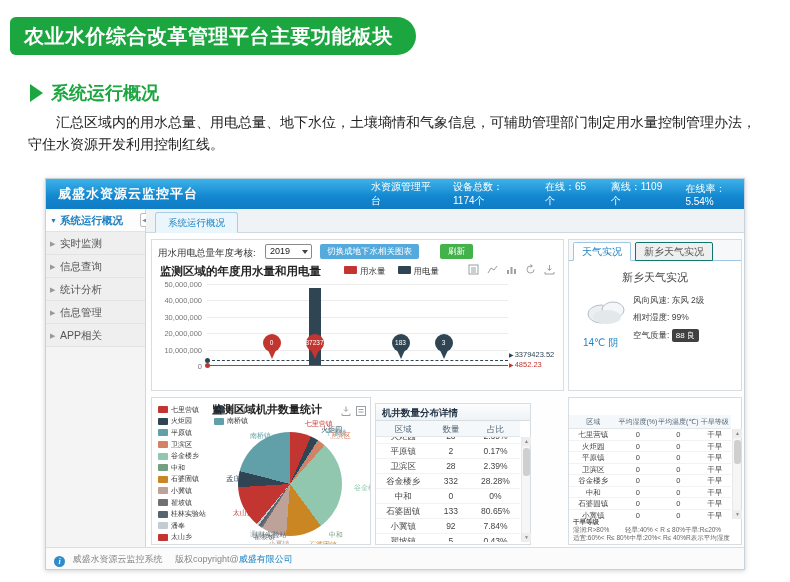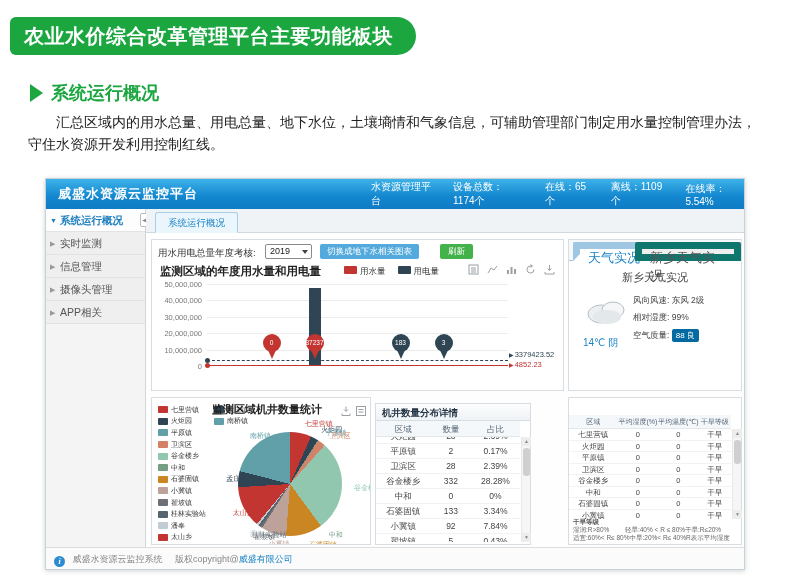--- a/index.html
+++ b/index.html
@@ -82,27 +82,27 @@
     color:#fff; font-size:6.5px; line-height:18px; text-align:center; white-space:nowrap; }
   .pintail { position:absolute; left:5px; top:16px; width:0; height:0;
     border:4px solid transparent; border-top-width:9px; }
   .avgline { position:absolute; left:0; right:0; height:0; }
   .dot { position:absolute; width:5px; height:5px; border-radius:50%; }
   .avg-labels { position:absolute; left:357px; top:110px; font-size:7.5px; line-height:9px; white-space:nowrap; }
   .avg-labels .arr { font-size:6px; margin-right:1px; }
 
   
   .w-tabs { position:absolute; left:0; top:0; right:0; height:21px; border-bottom:1px solid #9fc6e2; background:#f6f8f9; }
-  .w-tab { position:absolute; top:2px; height:19px; line-height:18px; padding:0 8px; font-size:13px;
-    border:7px solid #0f766e; background:#efefef; color:#555; border-radius:2px 2px 0 0; }
+  .w-tab { position:absolute; top:2px; height:19px; line-height:18px; padding:0 8px; font-size:10px;
+    border:1px solid #0f766e; background:#efefef; color:#555; border-radius:2px 2px 0 0; }
   .w-tab.on { left:4px; background:#fff; border-color:#9fc6e2; border-bottom-color:#fff; color:#1d84c5; }
   .w-title { position:absolute; left:0; top:30px; width:100%; text-align:center; font-size:11px; color:#444; }
   .w-temp { position:absolute; left:14px; top:96px; font-size:10px; color:#1d84c5; }
   .w-row { position:absolute; left:64px; font-size:8.5px; color:#444; }
-  .aqi-badge { display:inline-block; background:#0369a1; color:#fff; font-size:8px;
+  .aqi-badge { display:inline-block; background:#404040; color:#fff; font-size:8px;
     padding:1px 4px; border-radius:2px; }
 
   
   .pie-title { position:absolute; left:60px; top:4px; font-size:11px; font-weight:bold; color:#222; z-index:3; }
   .pie-toolbox { position:absolute; right:4px; top:4px; display:flex; gap:5px; z-index:3; }
   .pleg { position:absolute; top:6px; z-index:2; }
   .pleg-item { display:flex; align-items:center; height:11.6px; cursor:pointer; }
   .pleg-item .sw { width:10px; height:7px; border-radius:1px; margin-right:3px; flex:0 0 auto; }
   .pleg-item span.t { font-size:7px; color:#333; white-space:nowrap; }
   .pie-area { position:absolute; inset:0; }
@@ -159,22 +159,23 @@
           <span>设备总数：1174个</span>
           <span>在线：65个</span>
           <span>离线：1109个</span>
           <span>在线率：5.54%</span>
         </div>
     </div>
 
     <div class="sidebar">
         <div class="side-item active"><span class="caret">▼</span><span>系统运行概况</span><div class="collapse-btn">◀</div></div>
         <div class="side-item"><span class="caret">▶</span><span>实时监测</span></div>
+        <div class="side-item"><span class="caret">▶</span><span>信息查询</span></div>
+        <div class="side-item"><span class="caret">▶</span><span>统计分析</span></div>
         <div class="side-item"><span class="caret">▶</span><span>信息管理</span></div>
-        <div class="side-item"><span class="caret">▶</span><span>摄像头管理</span></div>
         <div class="side-item"><span class="caret">▶</span><span>APP相关</span></div>
       </div>
 
     <div class="main">
       <div class="tabstrip">
         <div class="tab-active">系统运行概况</div>
       </div>
 
       <div class="panel p-bar">
         <div class="ctrl-label">用水用电总量年度考核:</div>
@@ -408,21 +409,21 @@
               <div class="cell" style="width: 34%;">28.28%</div>
             </div>
             <div class="trow" style="height: 15px; line-height: 15px; font-size: 8.5px;">
               <div class="cell" style="width: 38%;">中和</div>
               <div class="cell" style="width: 28%;">0</div>
               <div class="cell" style="width: 34%;">0%</div>
             </div>
             <div class="trow" style="height: 15px; line-height: 15px; font-size: 8.5px;">
               <div class="cell" style="width: 38%;">石婆固镇</div>
               <div class="cell" style="width: 28%;">133</div>
-              <div class="cell" style="width: 34%;">3.34%</div>
+              <div class="cell" style="width: 34%;">80.65%</div>
             </div>
             <div class="trow" style="height: 15px; line-height: 15px; font-size: 8.5px;">
               <div class="cell" style="width: 38%;">小冀镇</div>
               <div class="cell" style="width: 28%;">92</div>
               <div class="cell" style="width: 34%;">7.84%</div>
             </div>
             <div class="trow" style="height: 15px; line-height: 15px; font-size: 8.5px;">
               <div class="cell" style="width: 38%;">翟坡镇</div>
               <div class="cell" style="width: 28%;">5</div>
               <div class="cell" style="width: 34%; text-align: center;">0.43%</div>

